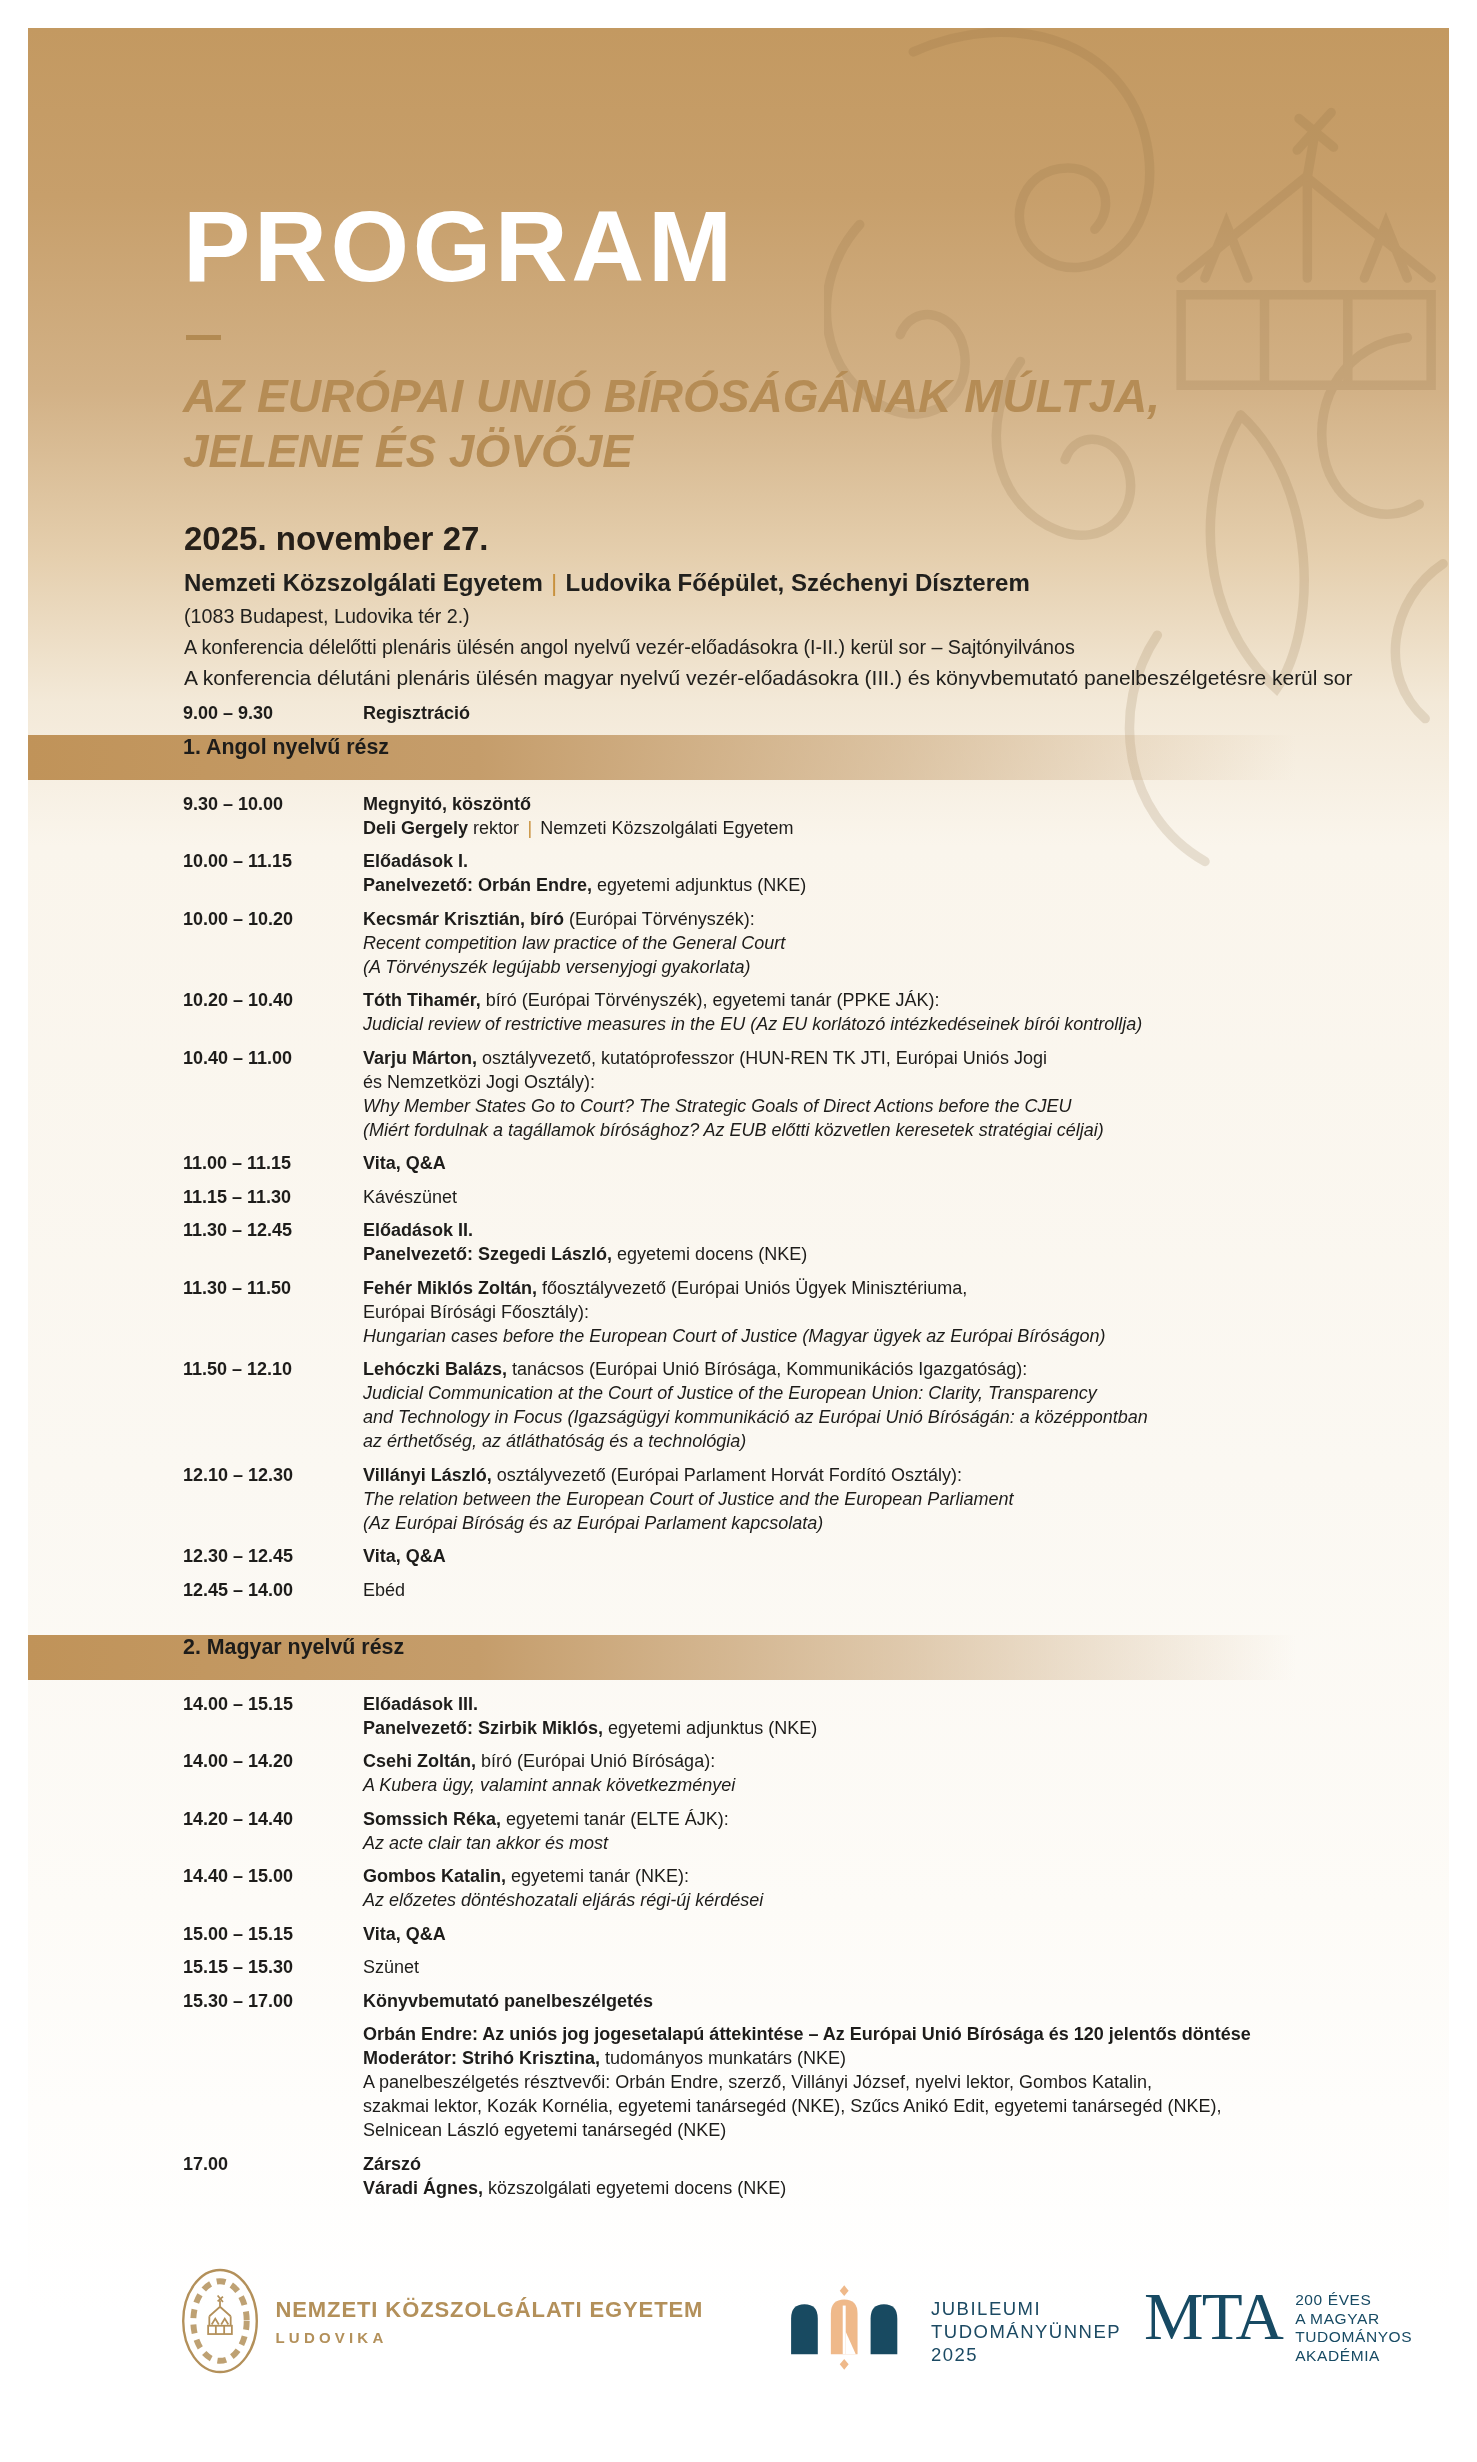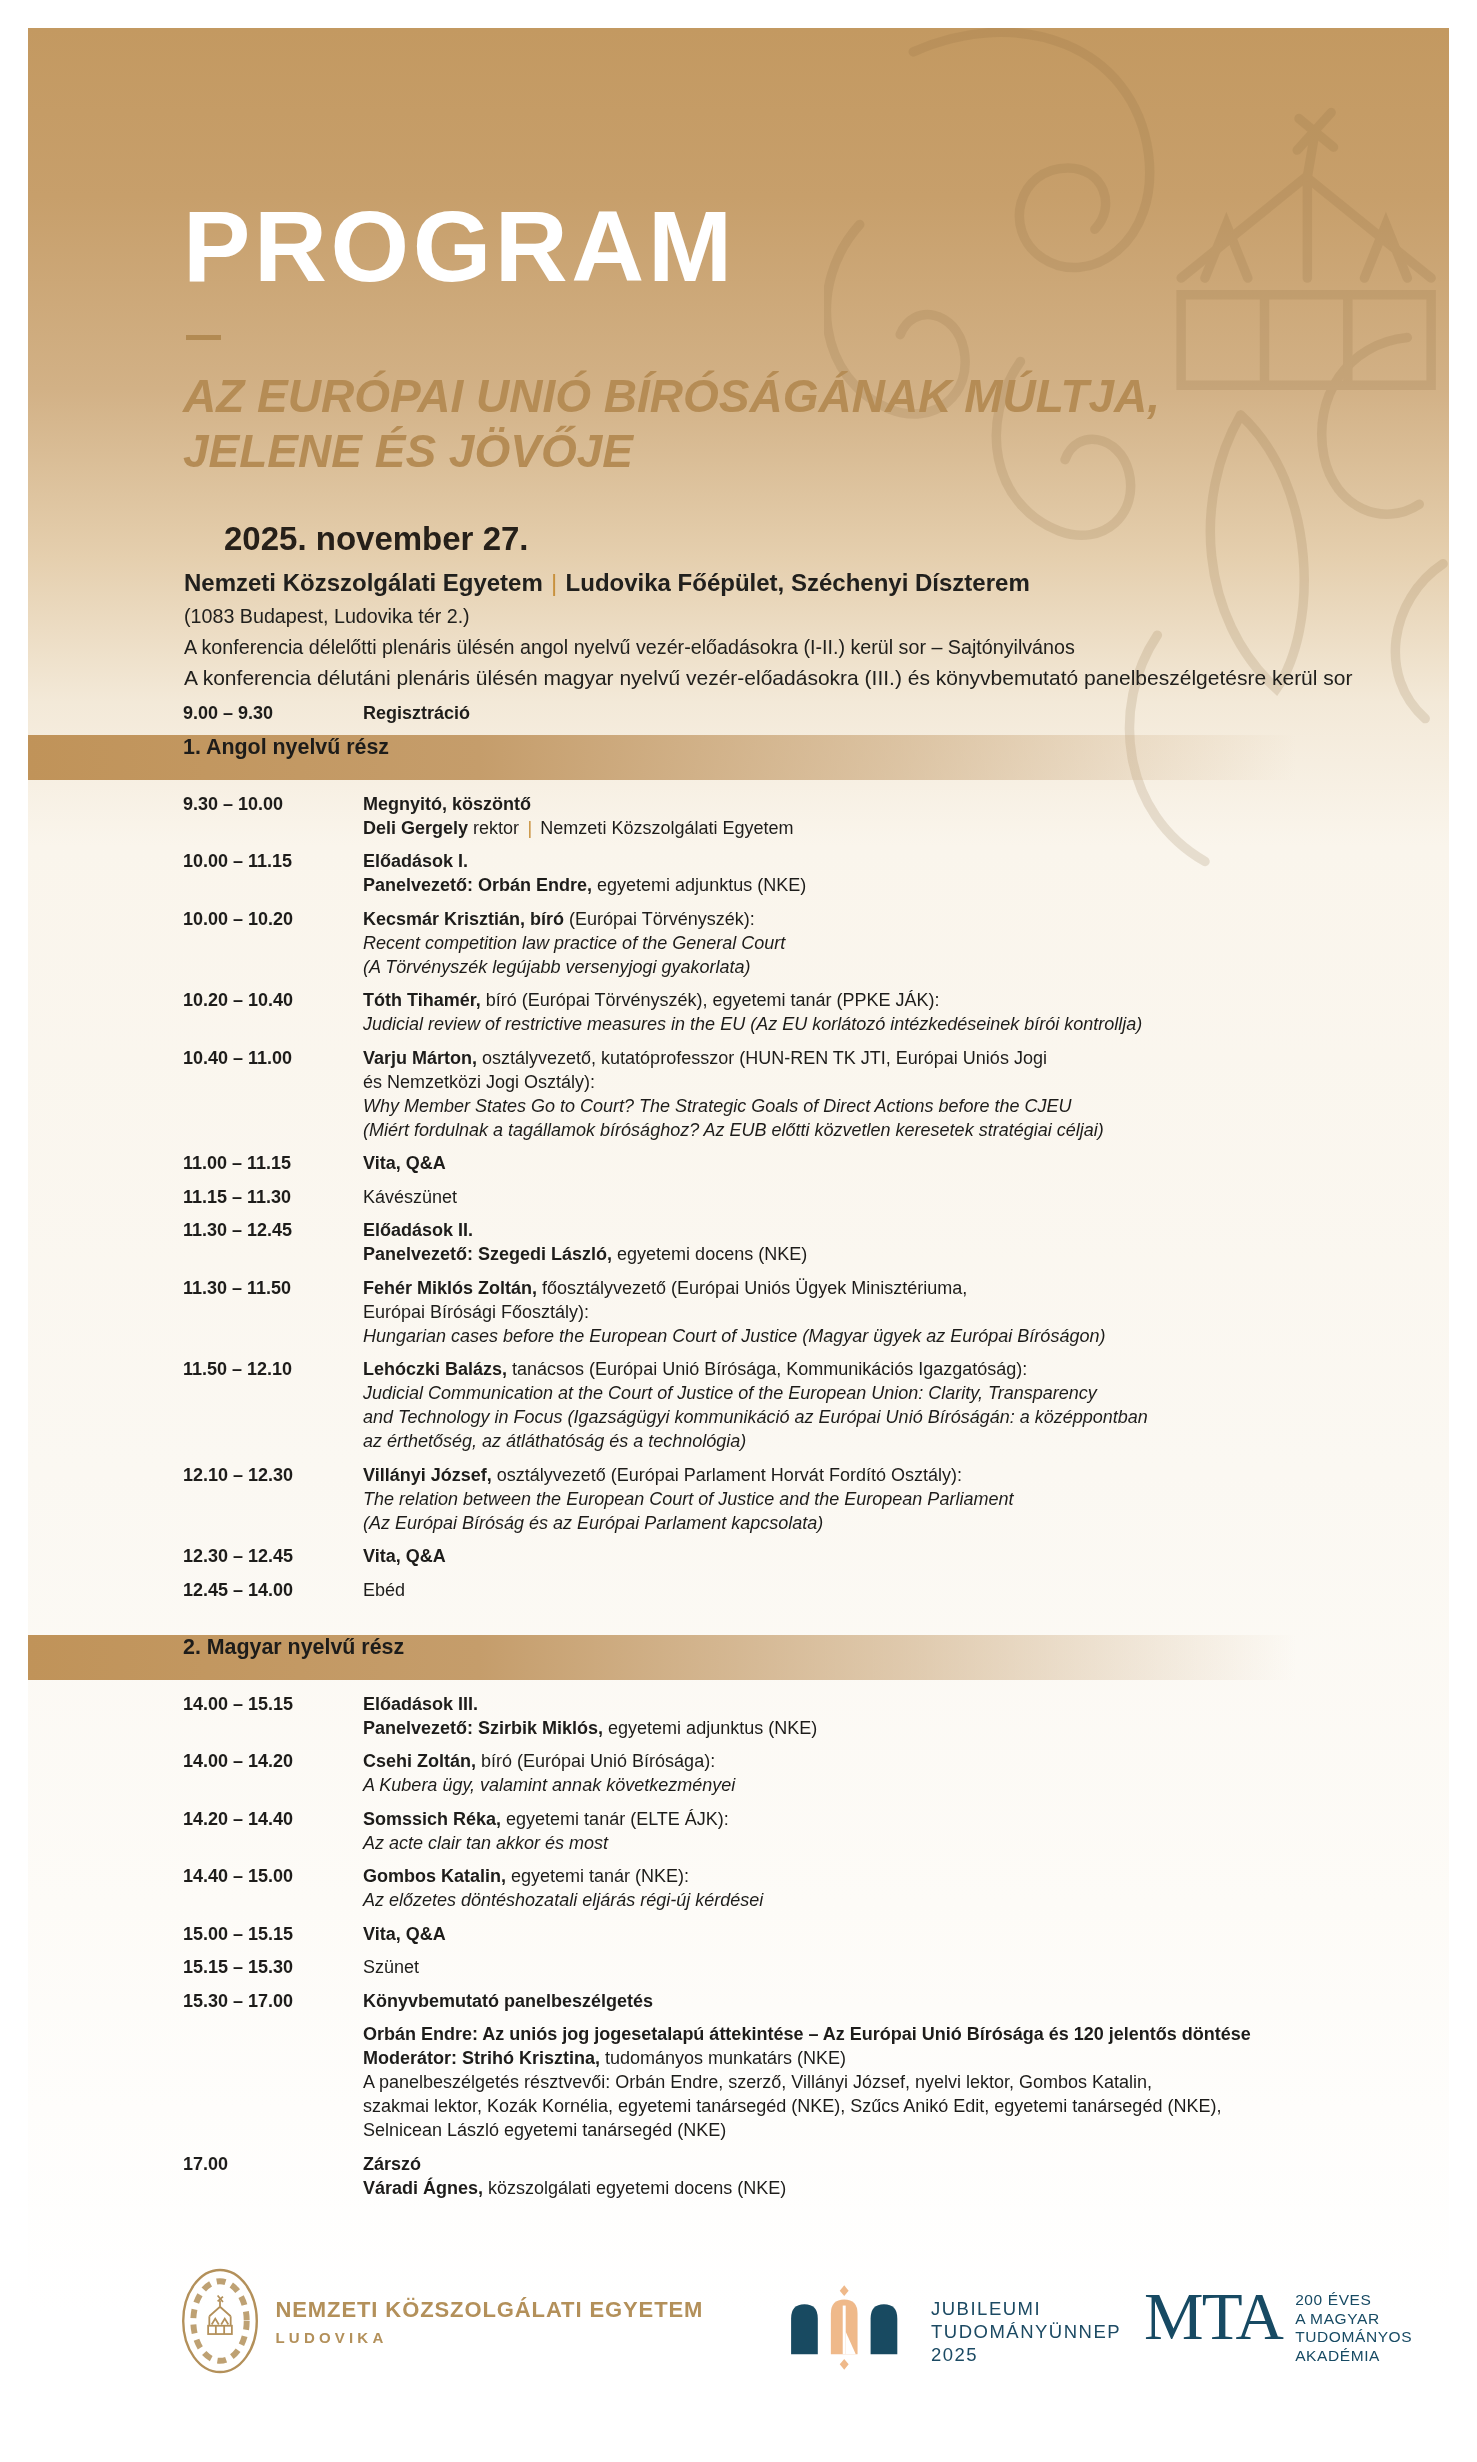--- a/index.html
+++ b/index.html
@@ -18,21 +18,21 @@
   .hdr{position:relative;z-index:2;}
   .program{
     position:absolute;left:155px;top:168px;margin:0;
     font-size:101px;line-height:1;font-weight:700;letter-spacing:3.6px;color:#ffffff;
   }
   .rule{position:absolute;left:158px;top:307px;width:35px;height:5.4px;background:#b28a52;}
   .conf-title{
     position:absolute;left:155px;top:341px;margin:0;
     font-size:46px;line-height:55px;font-weight:700;font-style:italic;color:#b58c55;
   }
-  .date{position:absolute;left:156px;top:492px;font-size:33px;font-weight:700;color:#262019;margin-left:40px;}
+  .date{position:absolute;left:156px;top:492px;font-size:33px;font-weight:700;color:#262019;}
   .venue{position:absolute;left:156px;top:541px;font-size:24px;font-weight:700;color:#21201d;}
   .pipe{color:#c8913d;font-weight:400;padding:0 8.3px;}
   .addr{position:absolute;left:156px;top:577px;font-size:19.7px;color:#21201d;}
   .note1{position:absolute;left:156px;top:608px;font-size:19.7px;color:#21201d;}
   .note2{position:absolute;left:156px;top:638px;font-size:21px;color:#21201d;text-align:center;}
 
   .sched{position:absolute;left:0;right:12px;top:673px;z-index:2;font-size:18px;line-height:24px;}
   .row{display:flex;margin:0 0 9.5px 0;}
   .tm{flex:none;width:180px;margin-left:155px;font-weight:700;}
   .ct{flex:1;padding-right:30px;}
@@ -193,21 +193,21 @@
         <div><span class="b">Lehóczki Balázs,</span><span> tanácsos (Európai Unió Bírósága, Kommunikációs Igazgatóság):</span></div>
         <div><span class="i">Judicial Communication at the Court of Justice of the European Union: Clarity, Transparency</span></div>
         <div><span class="i">and Technology in Focus (Igazságügyi kommunikáció az Európai Unió Bíróságán: a középpontban</span></div>
         <div><span class="i">az érthetőség, az átláthatóság és a technológia)</span></div>
       </div>
     </div>
 
     <div class="row">
       <div class="tm">12.10 – 12.30</div>
       <div class="ct">
-        <div><span class="b">Villányi József,</span><span> osztályvezető (Európai Parlament Horvát Fordító Osztály):</span></div>
+        <div><span class="b">Villányi László,</span><span> osztályvezető (Európai Parlament Horvát Fordító Osztály):</span></div>
         <div><span class="i">The relation between the European Court of Justice and the European Parliament</span></div>
         <div><span class="i">(Az Európai Bíróság és az Európai Parlament kapcsolata)</span></div>
       </div>
     </div>
 
     <div class="row">
       <div class="tm">12.30 – 12.45</div>
       <div class="ct">
           <div><span class="b">Vita, Q&amp;A</span></div>
         </div>

